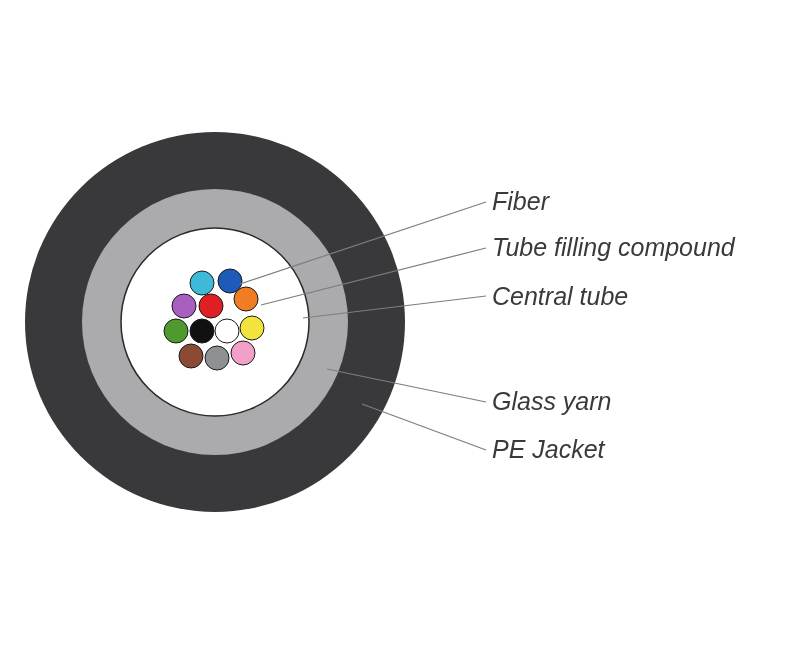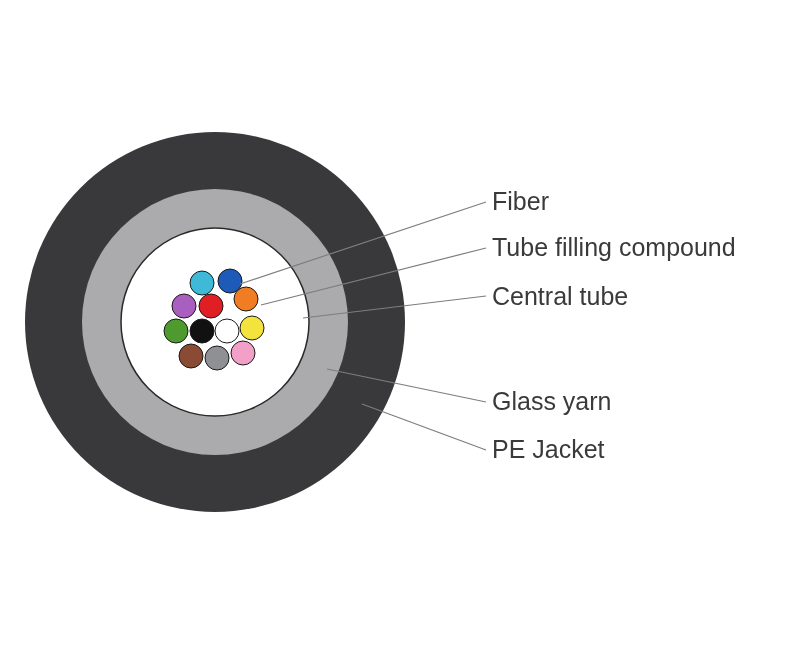--- a/index.html
+++ b/index.html
@@ -9,20 +9,21 @@
     width: 800px;
     height: 650px;
     overflow: hidden;
     font-family: "Liberation Sans", sans-serif;
   }
   .canvas {
     position: relative;
     width: 800px;
     height: 650px;
     background: #ffffff;
+    font-style: italic;
   }
   svg { display: block; }
   .fiber { stroke: #1a1a1a; stroke-width: 1; }
   .leader { stroke: #7d7d7d; stroke-width: 1.2; fill: none; }
   .lbl {
     font-family: "Liberation Sans", sans-serif;
     font-size: 25px;
     fill: #3a3a3a;
   }
 </style>

